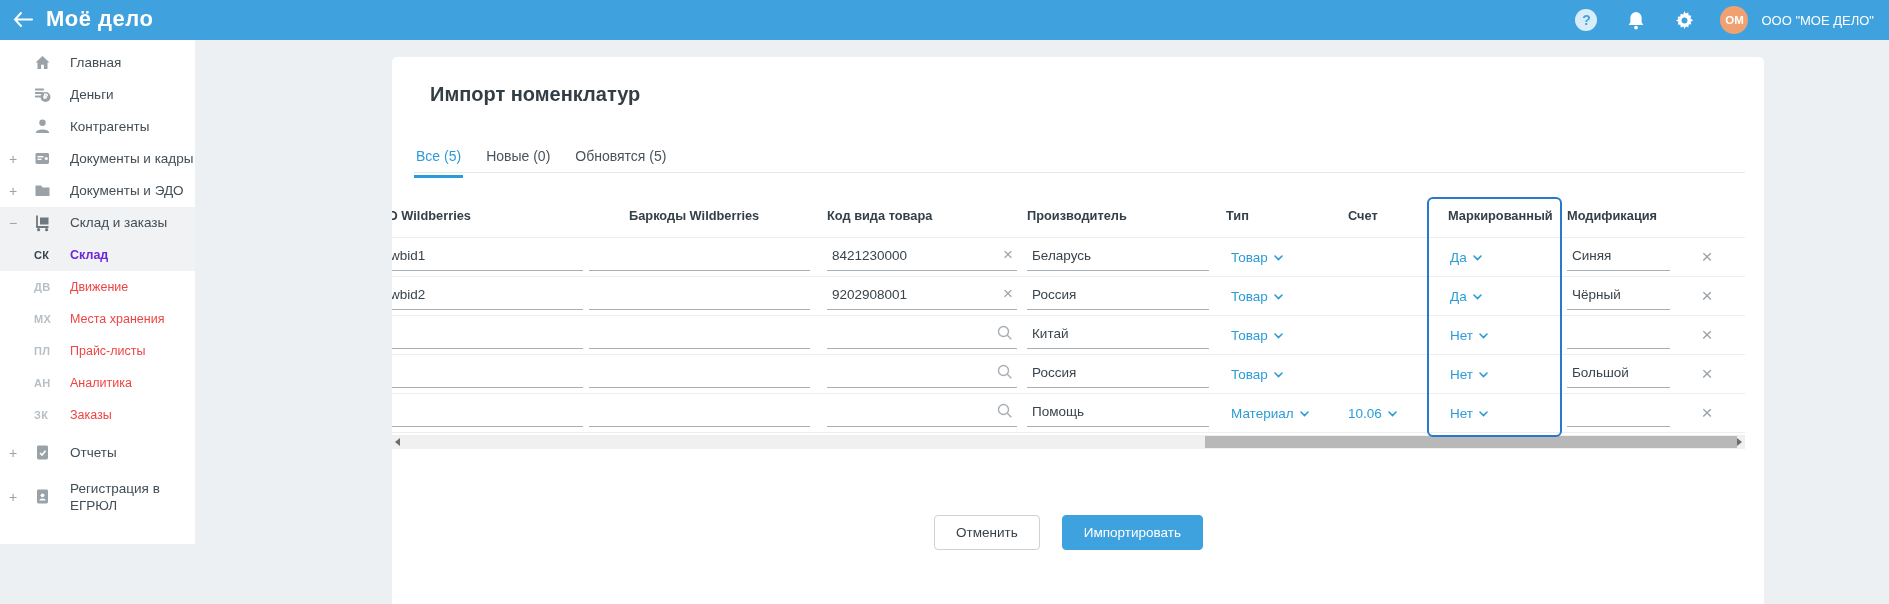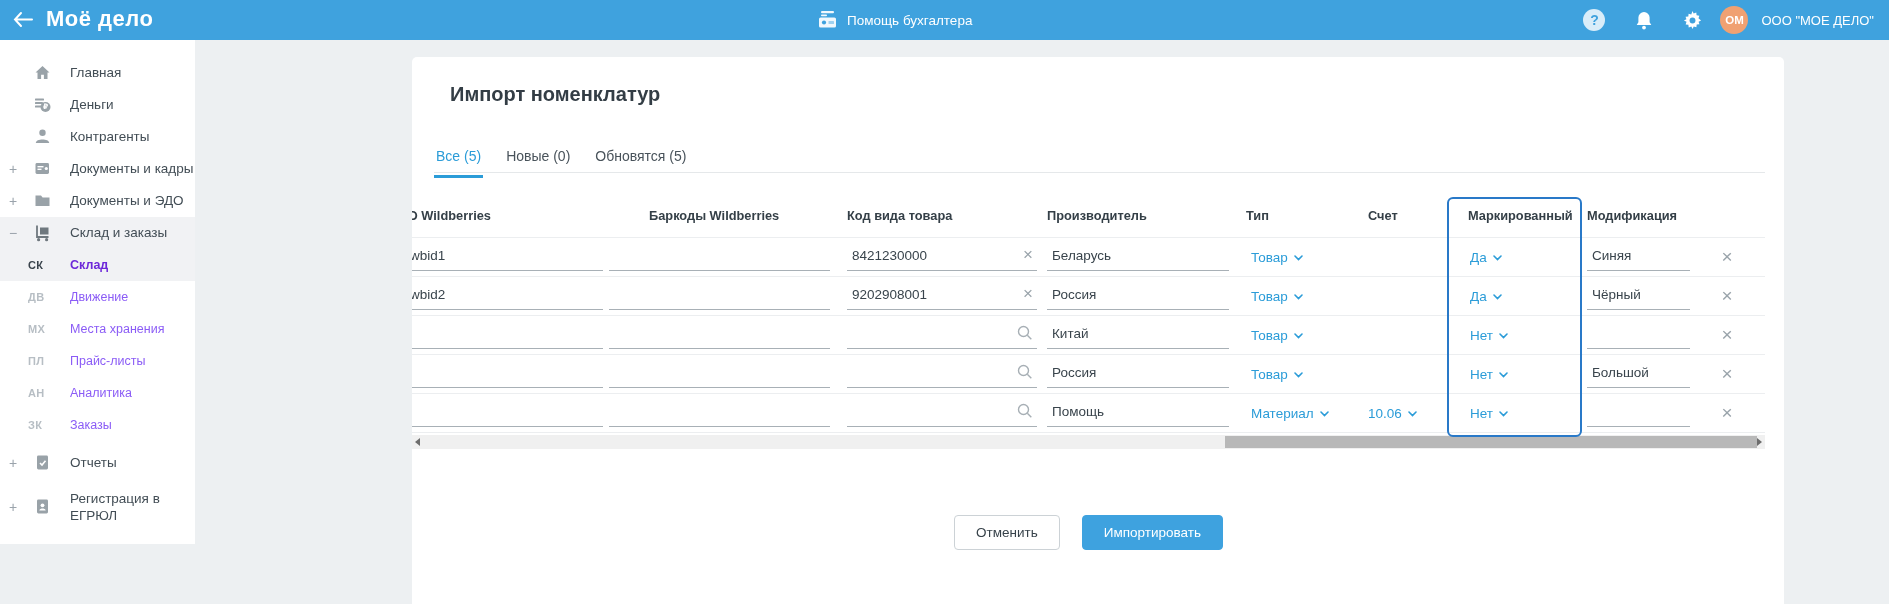--- a/index.html
+++ b/index.html
@@ -6,41 +6,41 @@
     font-family:"Liberation Sans","DejaVu Sans",sans-serif;background:#edf0f2;}
   
   .topbar{position:absolute;left:0;top:0;width:1889px;height:40px;background:#3fa2de;z-index:20;}
   .back{position:absolute;left:12px;top:11px;cursor:pointer;}
   .logo{position:absolute;left:46px;top:6px;color:#fff;font-size:22px;font-weight:700;letter-spacing:.5px;}
   .helpcenter{position:absolute;left:818px;top:0;height:40px;display:flex;align-items:center;gap:10px;color:#fff;font-size:13.5px;cursor:pointer;}
   .tb-right{position:absolute;right:15px;top:0;height:40px;display:flex;align-items:center;}
   .qcircle{width:22px;height:22px;border-radius:50%;background:#d9edf9;color:#3fa2de;font-weight:700;font-size:14px;
     display:flex;align-items:center;justify-content:center;cursor:pointer;}
   .tb-ic{margin-left:31px;cursor:pointer;display:flex;align-items:center;}
-  .avatar{margin-left:18px;width:28px;height:28px;border-radius:50%;background:#f0a172;color:#fff;font-size:11.5px;font-weight:700;
+  .avatar{margin-left:26px;width:28px;height:28px;border-radius:50%;background:#f0a172;color:#fff;font-size:11.5px;font-weight:700;
     display:flex;align-items:center;justify-content:center;cursor:pointer;}
   .company{margin-left:13px;color:#fff;font-size:13px;cursor:pointer;}
   
-  .sidebar{position:absolute;left:0;top:40px;width:195px;height:504px;background:#fff;z-index:10;padding-top:17px;box-sizing:border-box;}
+  .sidebar{position:absolute;left:0;top:40px;width:195px;height:504px;background:#fff;z-index:10;padding-top:7px;box-sizing:border-box;}
   .side-item{position:relative;height:32px;cursor:pointer;}
   .side-item.hl{background:#f1f2f4;}
   .exp{position:absolute;left:6px;top:0;width:14px;line-height:32px;text-align:center;color:#9aa3ab;font-size:14px;}
   .ico{position:absolute;left:34px;top:7px;width:17px;height:17px;}
   .lbl{position:absolute;left:70px;top:0;line-height:32px;font-size:13.5px;color:#424d55;}
-  .sub .code{position:absolute;left:28px;top:0;line-height:32px;font-size:11px;font-weight:700;color:#b7bec4;letter-spacing:.3px;}
-  .sub .lbl{font-size:12.5px;color:#8b5cf6;}
+  .sub .code{position:absolute;left:34px;top:0;line-height:32px;font-size:11px;font-weight:700;color:#b7bec4;letter-spacing:.3px;}
+  .sub .lbl{font-size:12.5px;color:#ef4444;}
   .sub.active .code{color:#39434b;}
   .sub.active .lbl{color:#6d28d9;font-weight:600;}
   .side-item.two{height:44px;margin-top:6px;}
   .side-item.two .lbl{line-height:17px;top:5px;width:112px;}
   .side-item.two .ico{top:13px;}
   .side-item.two .exp{line-height:44px;}
   .side-gap{height:6px;}
   
-  .card{position:absolute;left:412px;top:57px;width:1372px;height:547px;background:#fff;border-radius:5px 5px 0 0;overflow:hidden;}
+  .card{position:absolute;left:392px;top:57px;width:1372px;height:547px;background:#fff;border-radius:5px 5px 0 0;overflow:hidden;}
   .page-title{position:absolute;left:38px;top:26px;font-size:20px;font-weight:600;color:#333d45;}
   .tabs{position:absolute;left:22px;top:91px;display:flex;}
   .tab{font-size:14px;color:#49535b;margin-right:21px;padding:0 2px 11px 2px;cursor:pointer;}
   .tab.active{color:#2b9cd8;border-bottom:3px solid #2b9cd8;}
   .tabs-line{position:absolute;left:22px;top:115px;width:1331px;height:1px;background:#e5e8ea;}
   
   .table-area{position:absolute;left:0;top:116px;width:1353px;}
   .thead{position:relative;height:64px;border-bottom:1px solid #eceef0;}
   .hc{position:absolute;bottom:14px;font-size:12.8px;font-weight:700;color:#343f47;white-space:nowrap;}
   .h1{left:-7px;} .h2{left:197px;padding-left:40px;} .h3{left:435px;} .h4{left:635px;}
@@ -76,32 +76,20 @@
 </head>
 <body>
 
 <div class="topbar">
   <span class="back">
     <svg width="22" height="17" viewBox="0 0 22 17">
         <path d="M9 2 L3 8.5 L9 15 M3 8.5 H20" stroke="#fff" stroke-width="2" fill="none" stroke-linecap="round"></path>
       </svg>
   </span>
   <span class="logo">Моё дело</span>
-  <div class="helpcenter">
-    <span>
-      <svg width="19" height="18" viewBox="0 0 19 18">
-        <rect x="3" y="1" width="13" height="2.2" rx="1" fill="rgba(255,255,255,.92)"></rect>
-        <rect x="3" y="4.6" width="6" height="1.6" rx=".8" fill="rgba(255,255,255,.92)"></rect>
-        <rect x="1" y="7.5" width="17" height="10" rx="1.6" fill="rgba(255,255,255,.92)"></rect>
-        <circle cx="6" cy="12.5" r="2.1" fill="#3fa2de"></circle>
-        <rect x="10.5" y="11" width="5.5" height="3" rx=".6" fill="#9ed1f0"></rect>
-      </svg>
-    </span>
-    <span>Помощь бухгалтера</span>
-  </div>
   <div class="tb-right">
     <span class="qcircle">?</span>
     <span class="tb-ic">
       <svg width="16" height="19" viewBox="0 0 16 19">
         <path d="M8 1 a5.6 5.6 0 0 1 5.6 5.6 v4.6 l1.7 2.9 H.7 l1.7 -2.9 V6.6 A5.6 5.6 0 0 1 8 1 z" fill="#fff"></path>
         <circle cx="8" cy="16.6" r="1.9" fill="#fff"></circle>
       </svg>
     </span>
     <span class="tb-ic">
       <svg width="19" height="19" viewBox="0 0 20 20">

